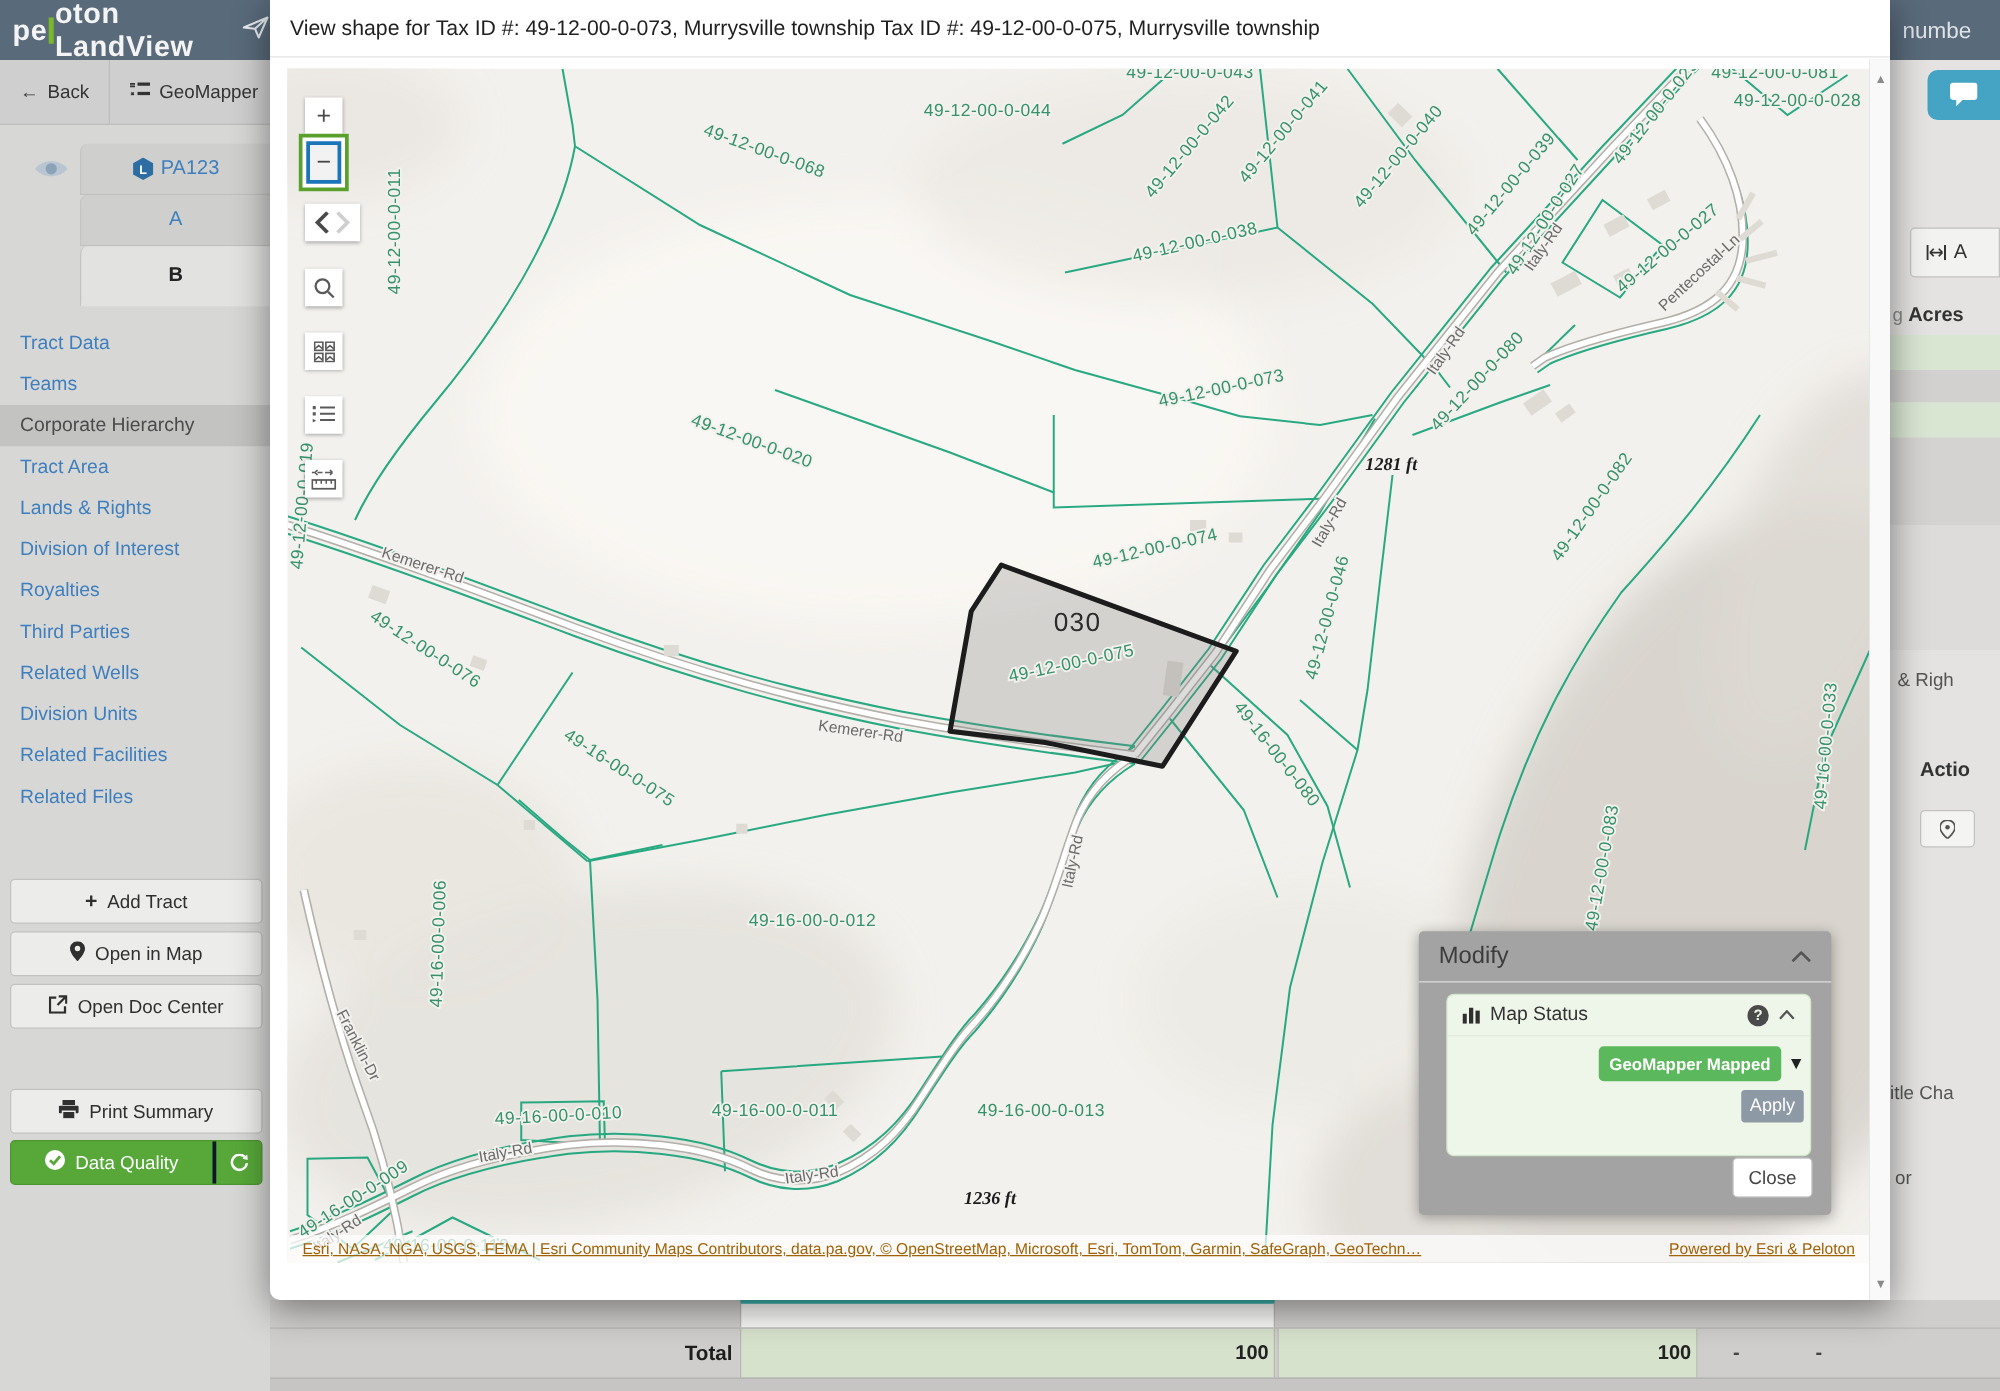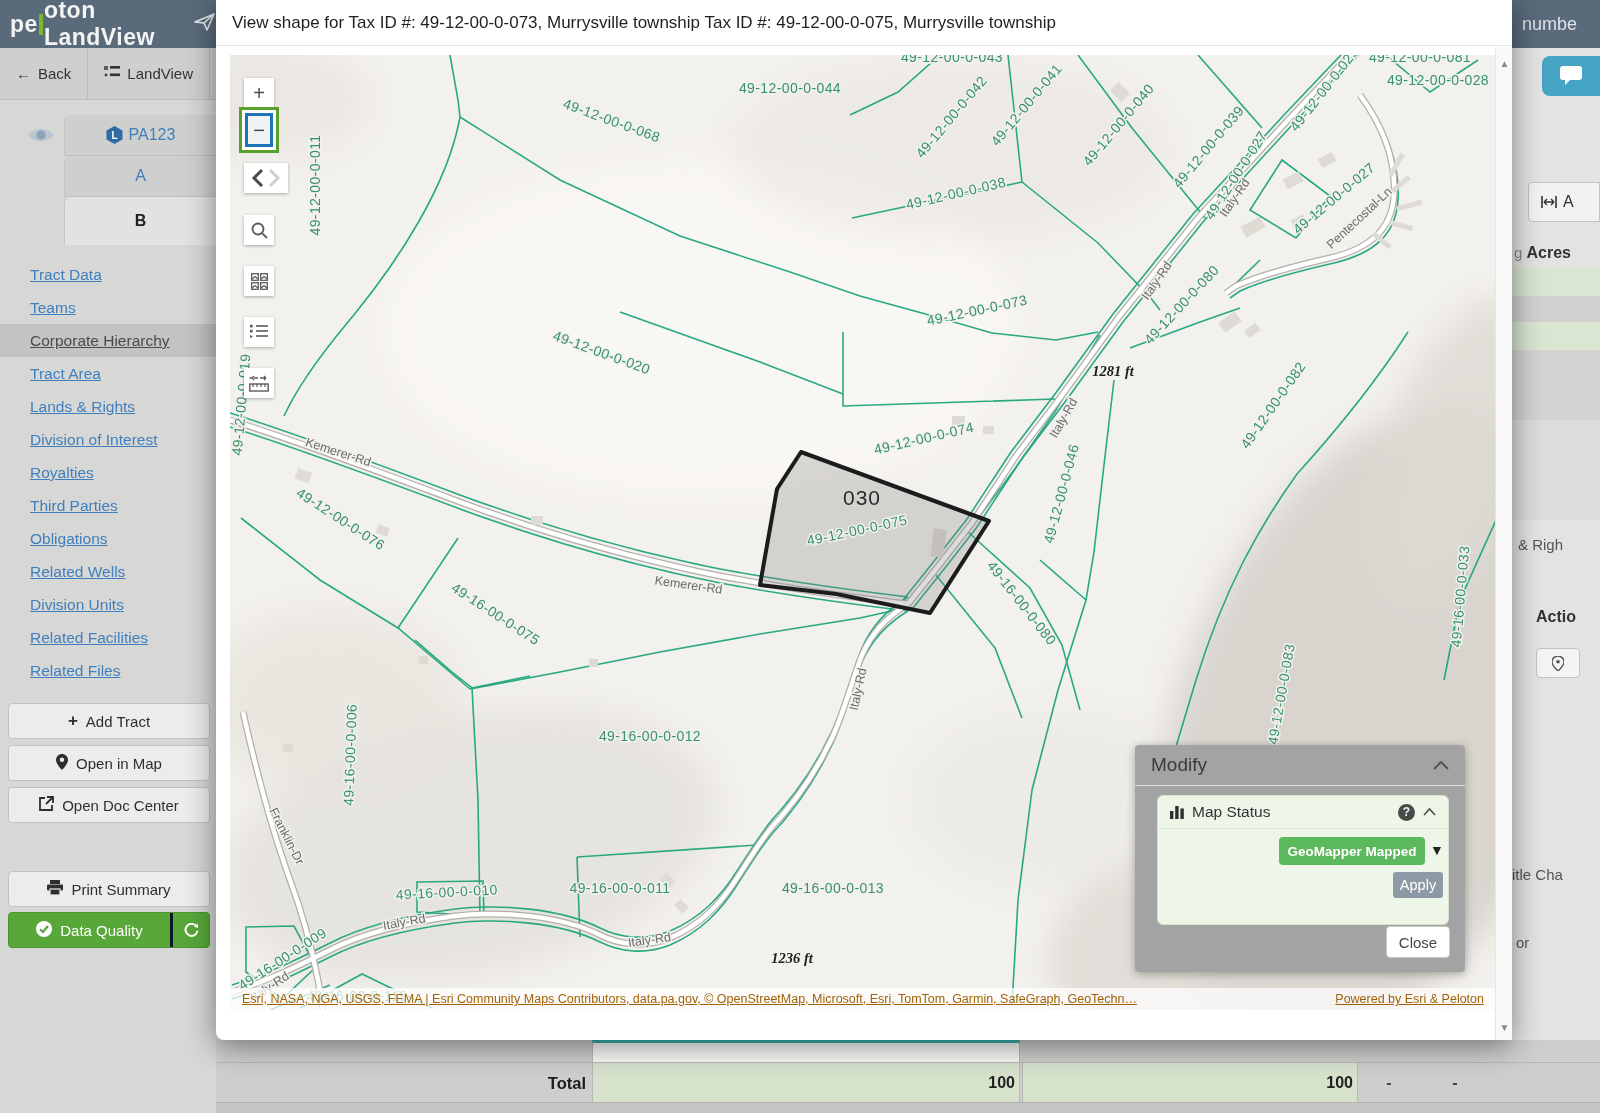--- a/index.html
+++ b/index.html
@@ -11,21 +11,21 @@
   #brand .logo { color:#f4f4f4; font-size:23px; font-weight:bold; letter-spacing:.5px; display:flex; align-items:center; }
   #brand .greenbar { display:inline-block; width:5px; height:21px; background:#79b829; margin:0 1px; }
   #plane-icon { margin-left:12px; }
   #toolbar { position:absolute; left:0; top:48px; width:216px; height:52px; background:#cfcfcf; border-bottom:1px solid #bdbdbd; display:flex; }
   .tbtn { height:100%; display:flex; align-items:center; padding:0 16px; border-right:1px solid #bdbdbd; color:#333; font-size:15px; gap:7px; cursor:pointer; }
   .eye { position:absolute; left:26px; top:124px; }
   #tabs { position:absolute; left:64px; top:115px; width:152px; }
   .tab { height:41px; display:flex; align-items:center; justify-content:center; background:#cfcfce; border-bottom:1px solid #c0c0c0; border-left:1px solid #c4c4c3; color:#3f7fbe; font-size:16px; gap:6px; border-top-left-radius:6px; }
   .tab.active { background:#e2e2e0; color:#222; font-weight:bold; height:48px; border-bottom:none; }
   #nav { position:absolute; left:0; top:258px; width:216px; }
-  .nav-item { height:33px; line-height:33px; padding-left:30px; color:#3f7fbe; font-size:15.5px; cursor:pointer;text-decoration:underline; }
+  .nav-item { height:33px; line-height:33px; padding-left:16px; color:#3f7fbe; font-size:15.5px; cursor:pointer; }
   .nav-item.selected { background:#c3c3c2; color:#4b4b4b; }
   .sbtn { position:absolute; left:8px; width:202px; height:36px; background:#ececeb; border:1px solid #c2c2c1; border-radius:4px; display:flex; align-items:center; justify-content:center; gap:8px; font-size:15px; color:#2f2f2f; cursor:pointer; }
   #dq-btn { position:absolute; left:8px; top:912px; width:202px; height:36px; border-radius:4px; background:#57a839; color:#fff; display:flex; overflow:hidden; border:1px solid #4c9630; }
   #dq-main { flex:1; display:flex; align-items:center; justify-content:center; gap:8px; font-size:15px; border-right:3px solid #0f172a; }
   #dq-refresh { width:36px; display:flex; align-items:center; justify-content:center; }
 
   
   #right-bg { position:absolute; left:1512px; top:0; width:88px; height:1113px; background:#e4e3e1; }
   #right-bg .hdr { position:absolute; left:0; top:0; width:88px; height:48px; background:#596a7b; color:#dfe3e7; font-size:18px; line-height:48px; padding-left:10px; }
   #chat-btn { position:absolute; left:30px; top:56px; width:58px; height:40px; background:#45a4c4; border-radius:8px 0 0 8px; display:flex; align-items:center; justify-content:center; }
@@ -104,21 +104,21 @@
       <span>Back</span>
     </div>
     <div class="tbtn">
       <span>
         <svg width="16" height="14" viewBox="0 0 16 14">
             <path d="M0 2 L4 2 M0 4 L4 4 M1 9 L3 11 M3 9 L1 11" stroke="#333" stroke-width="1.4"></path>
             <rect x="6" y="1" width="10" height="2.6" fill="#333"></rect>
             <rect x="6" y="8.5" width="10" height="2.6" fill="#333"></rect>
           </svg>
       </span>
-      <span>LandView</span>
+      <span>GeoMapper</span>
     </div>
   </div>
   <div class="eye">
     <svg width="30" height="22" viewBox="0 0 30 22">
         <path d="M2 11 C8 3 22 3 28 11 C22 19 8 19 2 11 Z" fill="#b9c6d2"></path>
         <circle cx="15" cy="11" r="4.5" fill="#8ba3b8"></circle>
       </svg>
   </div>
   <div id="tabs">
     <div class="tab">
@@ -137,21 +137,20 @@
   </div>
   <div id="nav">
     <div class="nav-item">Tract Data</div>
     <div class="nav-item">Teams</div>
     <div class="nav-item selected">Corporate Hierarchy</div>
     <div class="nav-item">Tract Area</div>
     <div class="nav-item">Lands &amp; Rights</div>
     <div class="nav-item">Division of Interest</div>
     <div class="nav-item">Royalties</div>
     <div class="nav-item">Third Parties</div>
-    <div class="nav-item">Obligations</div>
     <div class="nav-item">Related Wells</div>
     <div class="nav-item">Division Units</div>
     <div class="nav-item">Related Facilities</div>
     <div class="nav-item">Related Files</div>
   </div>
   <div class="sbtn" style="top:703px;">
     <span style="font-weight:bold;font-size:17px;">+</span>
       <span>Add Tract</span>
   </div>
   <div class="sbtn" style="top:745px;">

